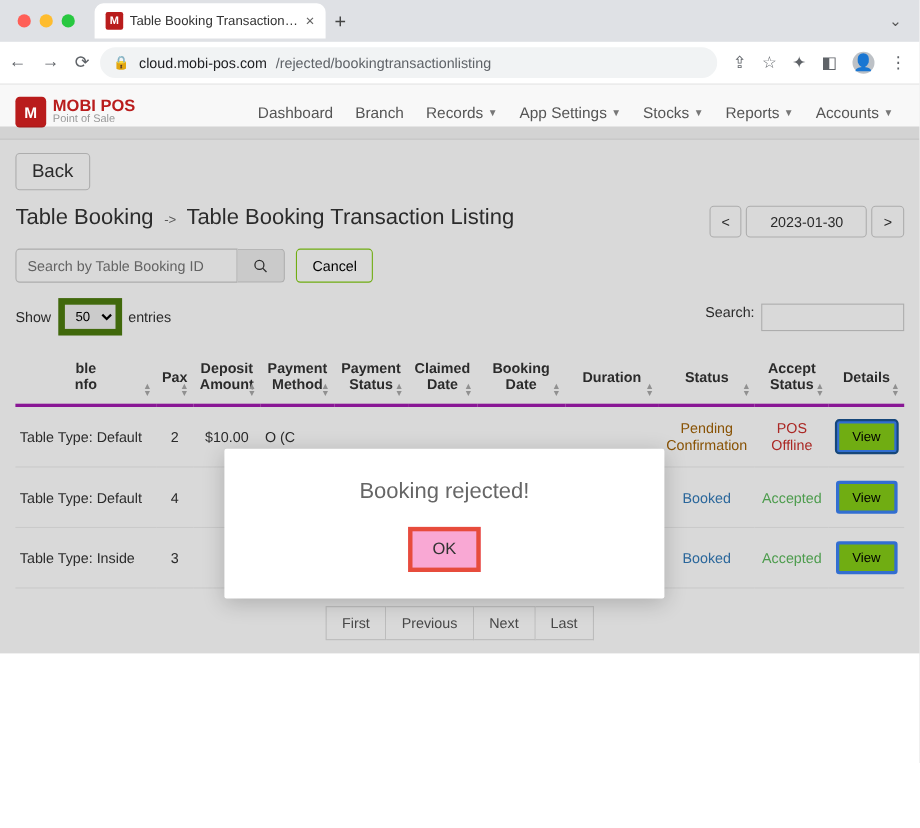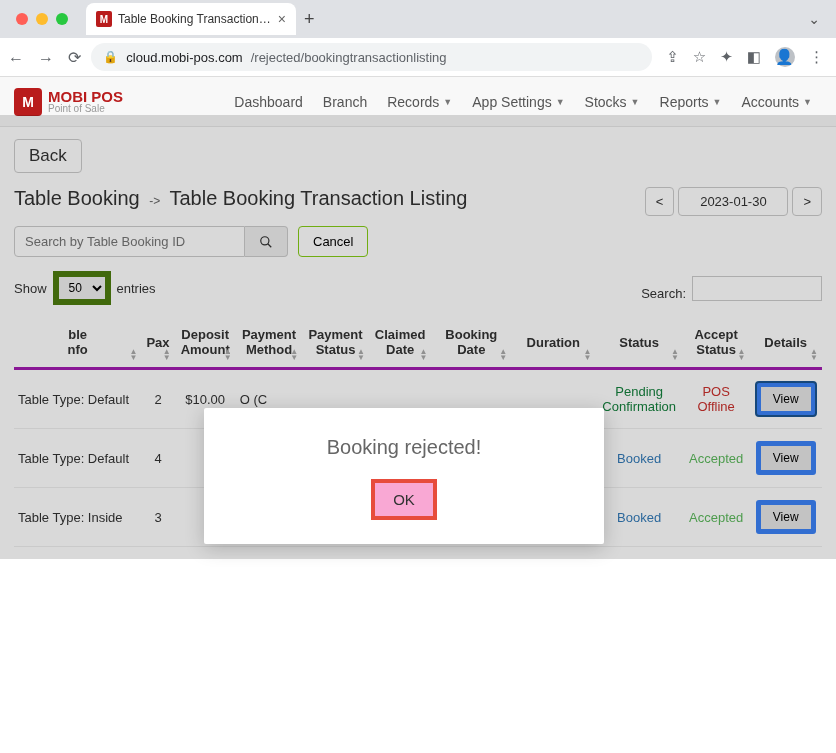--- a/index.html
+++ b/index.html
@@ -51,40 +51,40 @@
 .date-ctrl { margin-left: auto; display: flex; gap: 4px; }
 .date-btn { border: 1px solid #ccc; background: #fff; padding: 6px 10px; border-radius: 4px; font-size: 13px; color: #333; cursor: pointer; }
 .date-main { width: 110px; text-align: center; }
 
 .outlet-row { display: flex; margin-top: 10px; font-size: 13px; }
 .outlet { color: #666; }
 .results { margin-left: auto; color: #333; }
 
 .search-row { display: flex; gap: 10px; margin-top: 10px; align-items: center; }
 .search-group { display: flex; }
-.search-input { border: 1px solid #ccc; border-radius: 4px 0 0 4px; padding: 7px 10px; width: 231px; font-size: 13px; }
+.search-input { border: 1px solid #ccc; border-radius: 4px 0 0 4px; padding: 7px 10px; width: 202px; font-size: 13px; }
 .search-btn { border: 1px solid #ccc; border-left: none; background: #eee; padding: 7px 14px; border-radius: 0 4px 4px 0; cursor: pointer; }
 .cancel-btn { border: 1px solid #84cc16; background: #fff; padding: 7px 14px; border-radius: 4px; font-size: 13px; cursor: pointer; }
 
 .show-row { display: flex; margin-top: 14px; align-items: center; gap: 6px; font-size: 13px; }
 .show-row select { border: 6px solid #4d7c0f; padding: 3px 6px; font-size: 12px; }
-.search-right { margin-left: auto; display: flex; align-items: flex-end; gap: 6px; }
+.search-right { margin-left: auto; display: flex; align-items: flex-start; gap: 6px; }
 .search-right input { border: 1px solid #ccc; padding: 4px 6px; width: 130px; }
 
 
 table { width: 100%; border-collapse: collapse; margin-top: 12px; font-size: 13px; }
 th { text-align: center; padding: 10px 4px; border-bottom: 3px solid #a21caf; font-weight: bold; vertical-align: middle; position: relative; }
 th .sort { position: absolute; right: 4px; bottom: 6px; font-size: 8px; color: #aaa; line-height: 6px; }
 td { text-align: center; padding: 12px 4px; border-bottom: 1px solid #eee; vertical-align: middle; }
 td.left { text-align: left; }
-.pending { color: #15803d; }
+.pending { color: #a16207; }
 .pos-offline { color: #c9302c; }
 .booked { color: #337ab7; }
 .accepted { color: #5cb85c; }
-.view-btn { border: 5px solid #3b82f6; background: #e5e5e5; padding: 5px 12px; border-radius: 3px; font-size: 12px; cursor: pointer; }
+.view-btn { border: 3px solid #3b82f6; background: #84cc16; padding: 5px 12px; border-radius: 3px; font-size: 12px; cursor: pointer; }
 .view-btn.hl { outline: 2px solid #1a5490; outline-offset: -1px; }
 
 .pager { display: flex; justify-content: center; gap: 0; margin-top: 16px; }
 .page-btn { border: 1px solid #ddd; padding: 7px 14px; font-size: 13px; color: #555; cursor: pointer; background: #fff; }
 .page-btn + .page-btn { border-left: none; }
 
 
 .overlay { position: absolute; top: 38px; left: 0; right: 0; bottom: 0; background: rgba(0,0,0,0.15); }
 .modal { position: absolute; left: 204px; top: 331px; width: 400px; background: #fff; border-radius: 2px; box-shadow: 0 4px 20px rgba(0,0,0,0.2); padding: 28px 20px 24px; text-align: center; }
 .modal-msg { font-size: 20px; color: #666; margin-bottom: 20px; }
@@ -244,20 +244,26 @@
             <td></td>
             <td>2023-01-30<br>18:00:00</td>
             <td>120 minutes</td>
             <td class="booked">Booked</td>
             <td class="accepted">Accepted</td>
             <td><button class="view-btn">View</button></td>
           </tr>
         </tbody>
     </table>
 
+    <div class="pager" id="pager">
+        <div class="page-btn">First</div>
+        <div class="page-btn">Previous</div>
+        <div class="page-btn">Next</div>
+        <div class="page-btn">Last</div>
+      </div>
   </div>
 
   <div class="overlay"></div>
   <div class="modal">
     <div class="modal-msg">Booking rejected!</div>
     <button class="modal-ok">OK</button>
   </div>
 </div>
 
 </body></html>

